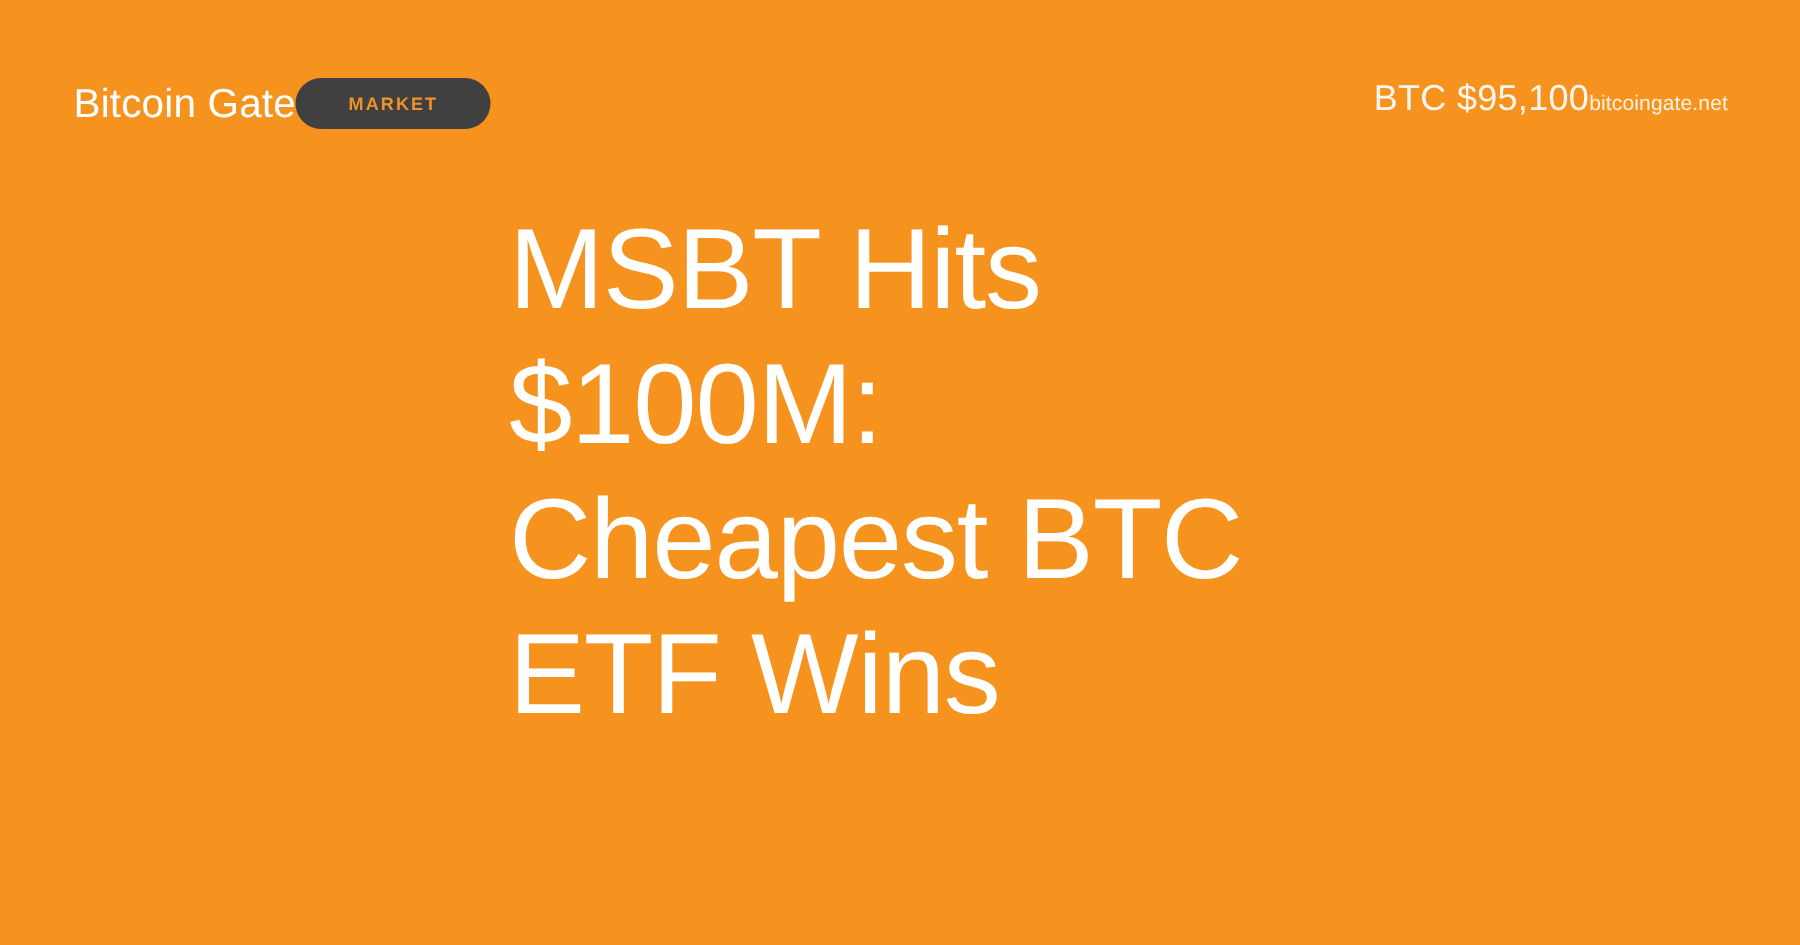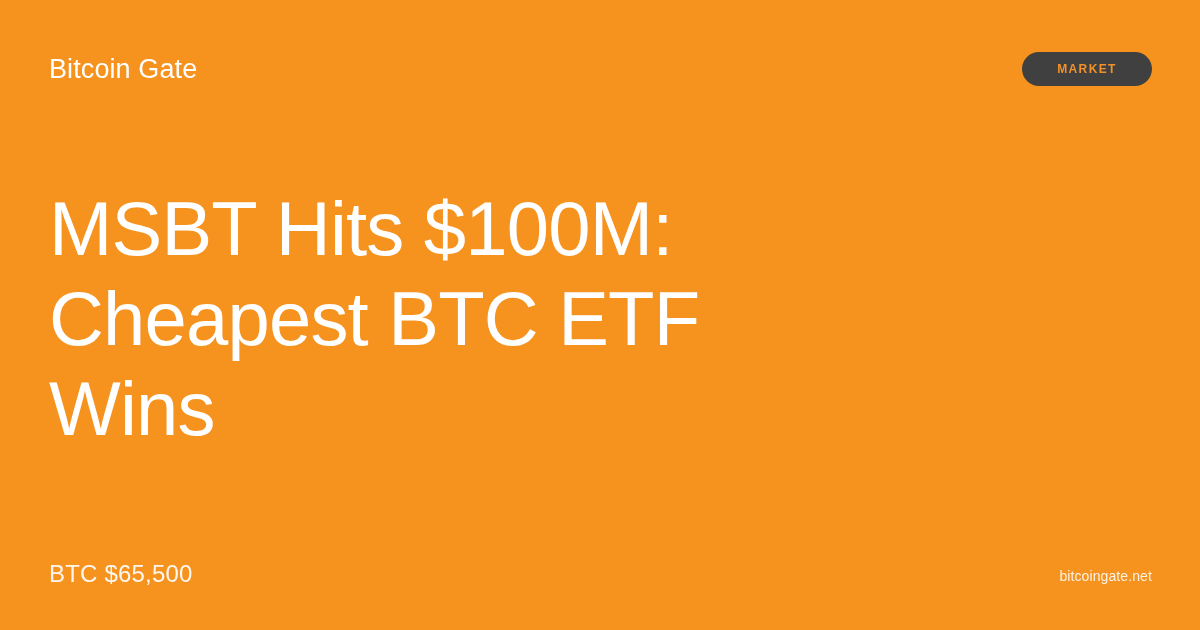--- a/index.html
+++ b/index.html
@@ -15,21 +15,21 @@
     background: #f6921e;
   }
 
   .card {
     position: relative;
     box-sizing: border-box;
     width: 1200px;
     height: 630px;
     background: #f6921e;
     display: flex;
-    flex-direction: column;
+    flex-direction: row;
     justify-content: space-between;
     padding: 50px 48px 42px 49px;
   }
 
   
   .header {
     display: flex;
     align-items: center;
     justify-content: space-between;
     height: 38px;
@@ -71,21 +71,21 @@
     margin-top: -8px;
   }
 
   .headline {
     font-size: 76px;
     line-height: 90px;
     font-weight: 400;
     letter-spacing: -0.8px;
     color: #ffffff;
     max-width: 760px;
-    margin: 0;
+    margin: 12px;
     padding: 0;
   }
 
   
   .footer {
     display: flex;
     align-items: flex-end;
     justify-content: space-between;
     flex: 0 0 auto;
     height: 30px;
@@ -118,17 +118,17 @@
   <div class="header">
     <div class="brand">Bitcoin Gate</div>
     <div class="badge">MARKET</div>
   </div>
 
   <div class="headline-wrap">
     <h1 class="headline">MSBT Hits $100M: Cheapest BTC ETF Wins</h1>
   </div>
 
   <div class="footer">
-    <div class="ticker">BTC $65,500</div>
+    <div class="ticker">BTC $95,100</div>
     <div class="site">bitcoingate.net</div>
   </div>
 
 </div>
 
 </body></html>

